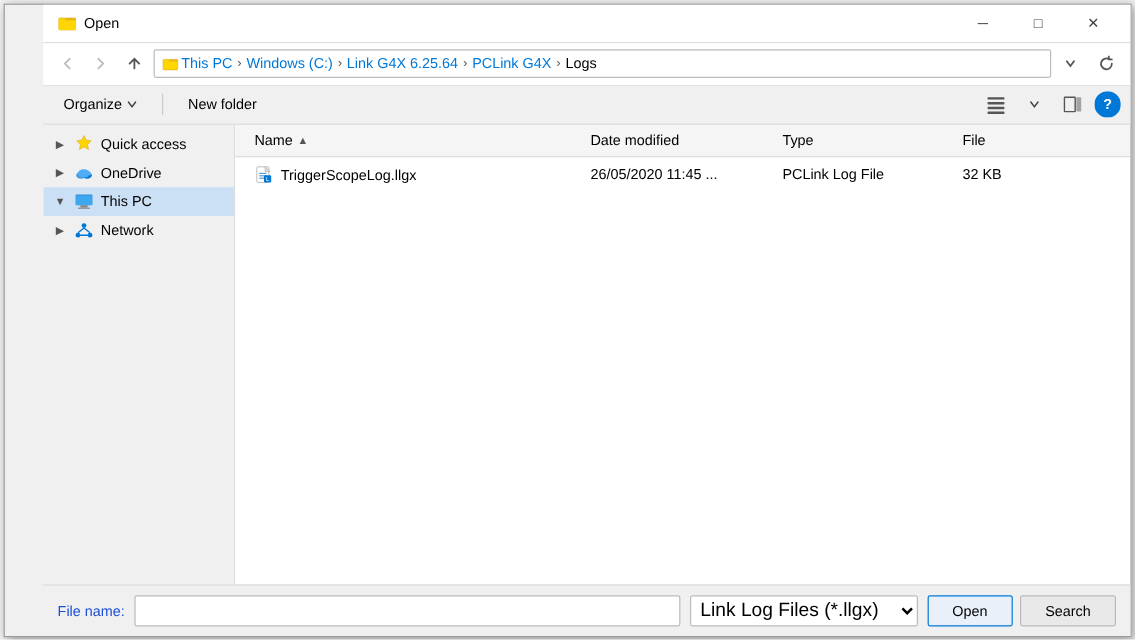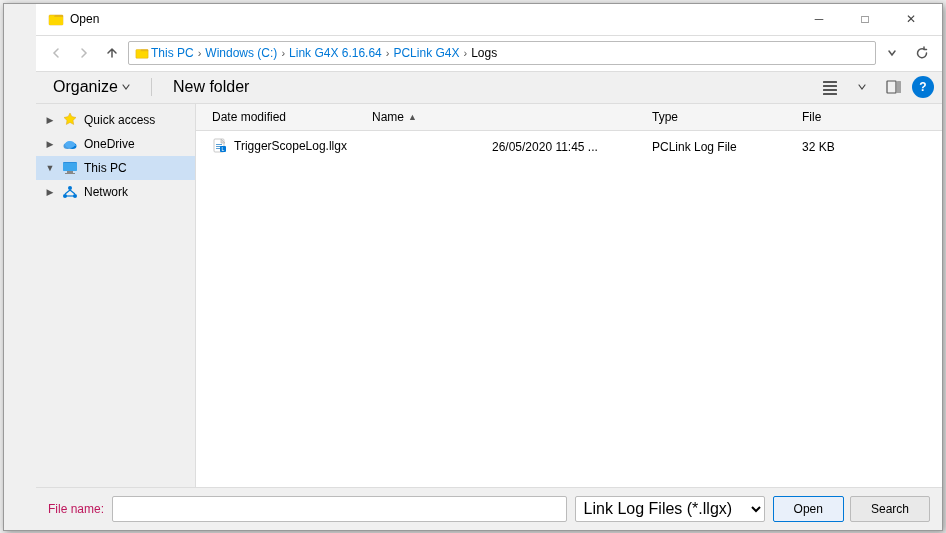--- a/index.html
+++ b/index.html
@@ -160,21 +160,21 @@
       padding: 4px 8px;
       gap: 8px;
       height: 32px;
     }
     .toolbar-btn {
       background: transparent;
       border: 1px solid transparent;
       cursor: pointer;
       padding: 2px 8px;
       border-radius: 2px;
-      font-size: 16px;
+      font-size: 12px;
       display: flex;
       align-items: center;
       gap: 4px;
     }
     .toolbar-sep {
       width: 1px;
       height: 18px;
       background: #ccc;
       margin: 0 4px;
     }
@@ -272,21 +272,21 @@
 
     .sort-arrow { font-size: 9px; color: #555; }
 
     .file-list-body {
       flex: 1;
       overflow-y: auto;
       padding: 4px 0;
     }
     .file-row {
       display: flex;
-      align-items: flex-end;
+      align-items: flex-start;
       padding: 3px 8px;
       cursor: pointer;
       font-size: 12px;
     }
     .file-cell {
       padding: 0 8px;
       overflow: hidden;
       text-overflow: ellipsis;
       white-space: nowrap;
     }
@@ -304,21 +304,21 @@
     .bottom-bar {
       background: #f0f0f0;
       border-top: 1px solid #ddd;
       padding: 8px 12px;
       display: flex;
       align-items: center;
       gap: 8px;
     }
     .filename-label {
       font-size: 12px;
-      color: #be185d;
+      color: #1d4ed8;
       white-space: nowrap;
     }
     .filename-input {
       flex: 1;
       height: 26px;
       border: 1px solid #bbb;
       border-radius: 2px;
       padding: 2px 6px;
       font-size: 12px;
       outline: none;
@@ -400,21 +400,21 @@
     <div class="breadcrumb-bar">
 
       <svg width="14" height="14" viewBox="0 0 16 16">
         <rect x="1" y="4" width="14" height="10" rx="1" fill="#FFD700" stroke="#DAA520" stroke-width="0.5"></rect>
         <path d="M1 6h5l1-2h8v2z" fill="#DAA520" opacity="0.6"></path>
       </svg>
       <span class="breadcrumb-item">This PC</span>
       <span class="breadcrumb-sep">›</span>
       <span class="breadcrumb-item">Windows (C:)</span>
       <span class="breadcrumb-sep">›</span>
-      <span class="breadcrumb-item">Link G4X 6.16.64</span>
+      <span class="breadcrumb-item">Link G4X 6.25.64</span>
       <span class="breadcrumb-sep">›</span>
       <span class="breadcrumb-item">PCLink G4X</span>
       <span class="breadcrumb-sep">›</span>
       <span class="breadcrumb-item current">Logs</span>
     </div>
 
     <button class="nav-btn" title="Recent locations">
       <svg width="10" height="10" viewBox="0 0 10 10">
           <path d="M2 3l3 4 3-4" stroke="#555" stroke-width="1.5" fill="none" stroke-linecap="round"></path>
         </svg>
@@ -519,26 +519,26 @@
             <line x1="3" y1="12" x2="13" y2="12" stroke="#0078d7" stroke-width="1.2"></line>
           </svg>
         </span>
         <span>Network</span>
       </div>
     </div>
 
     <div class="file-list">
 
       <div class="file-list-header">
-        <div class="col-header col-date">
-          <span>Date modified</span>
-        </div>
         <div class="col-header col-name">
           <span>Name</span>
           <span class="sort-arrow">▲</span>
+        </div>
+        <div class="col-header col-date">
+          <span>Date modified</span>
         </div>
         <div class="col-header col-type">
           <span>Type</span>
         </div>
         <div class="col-header col-size">
           <span>File</span>
         </div>
       </div>
 
       <div class="file-list-body">

